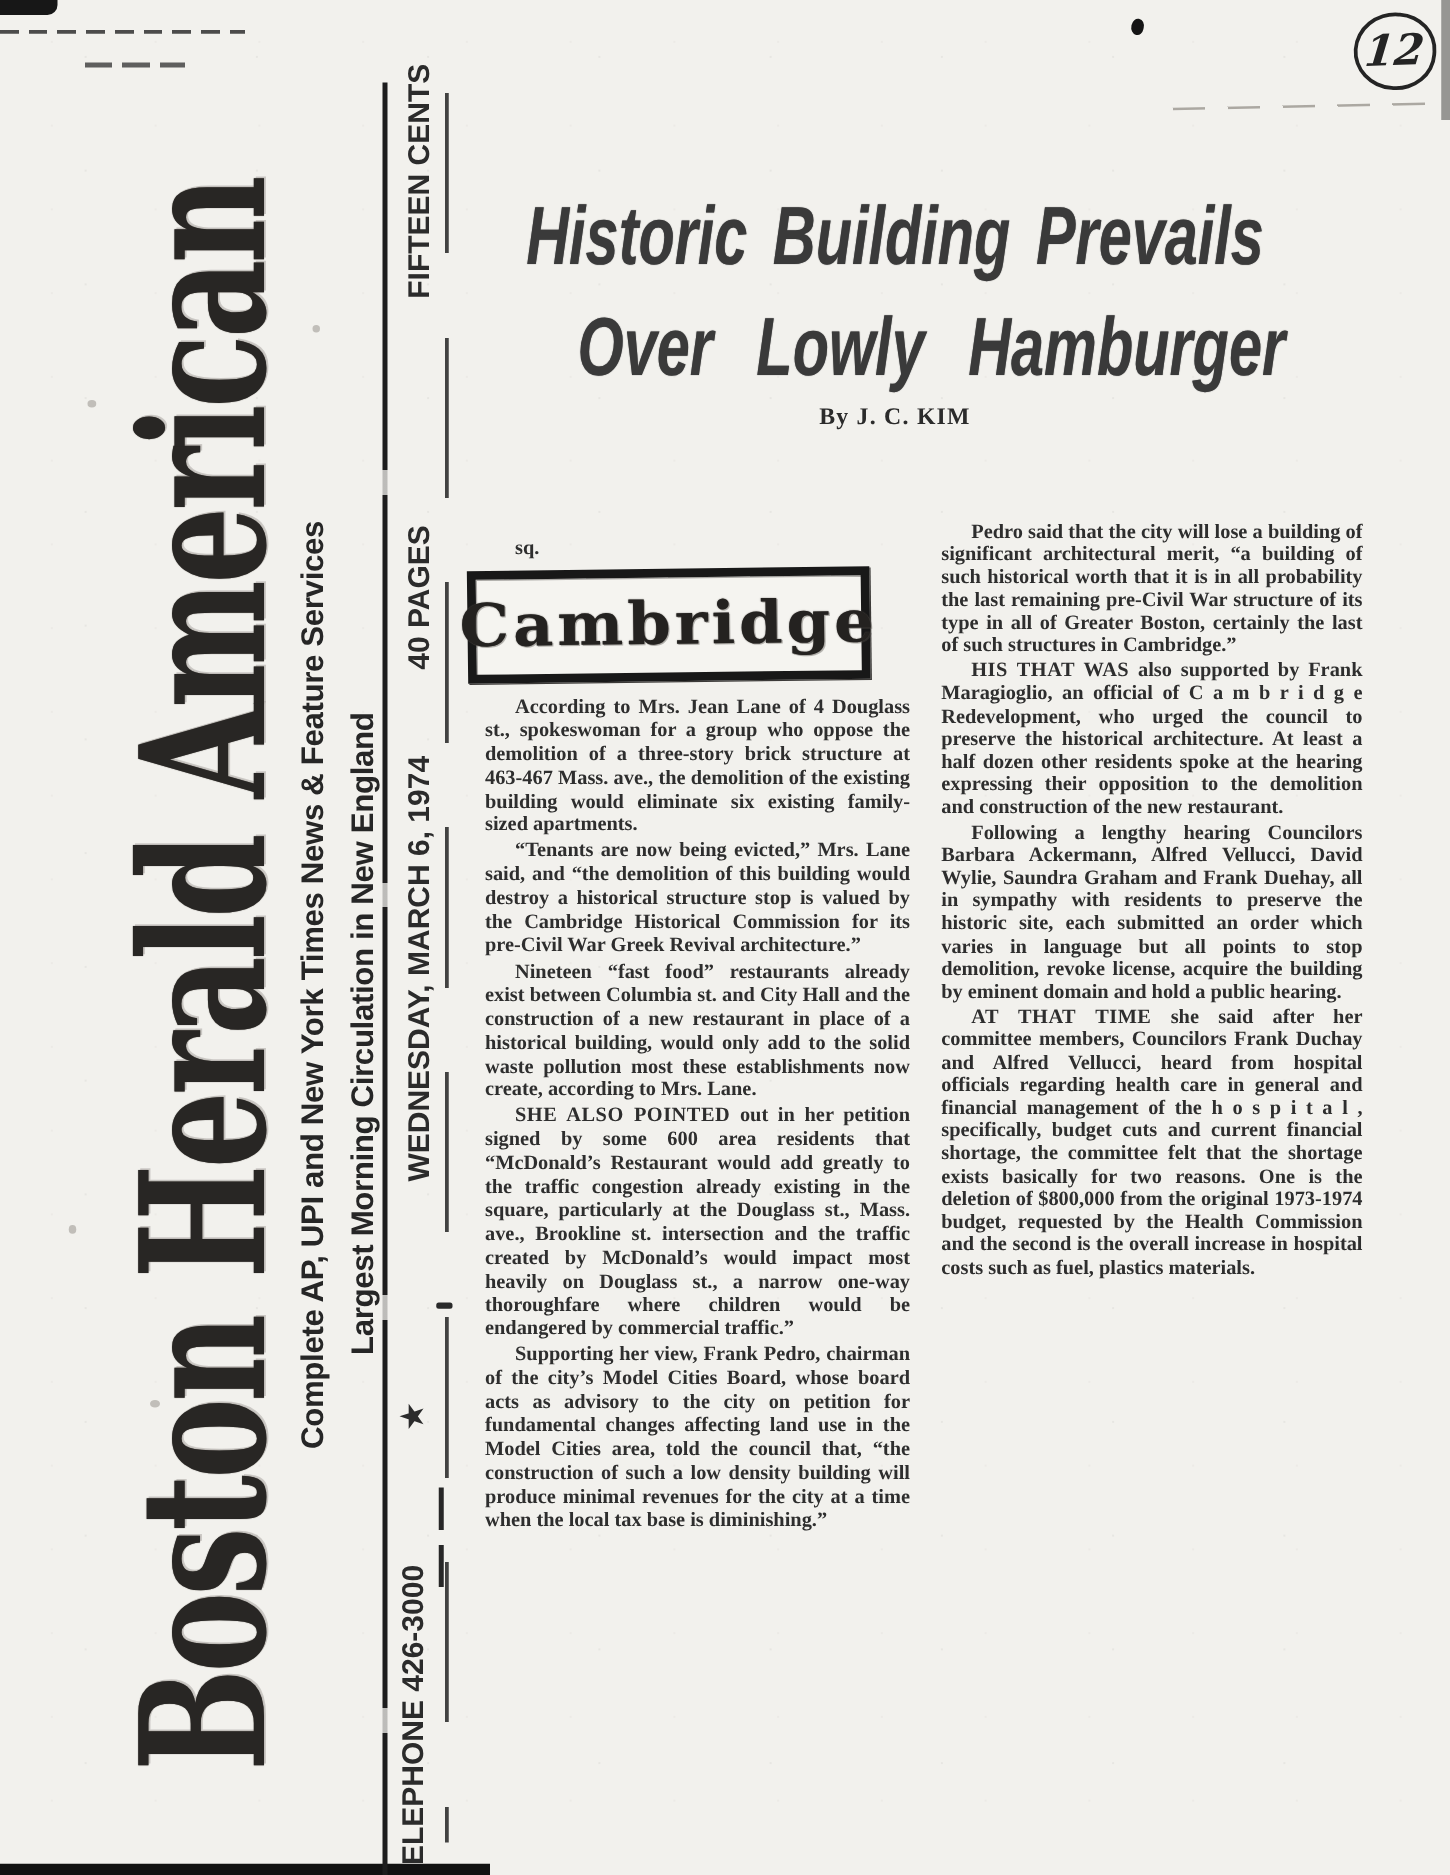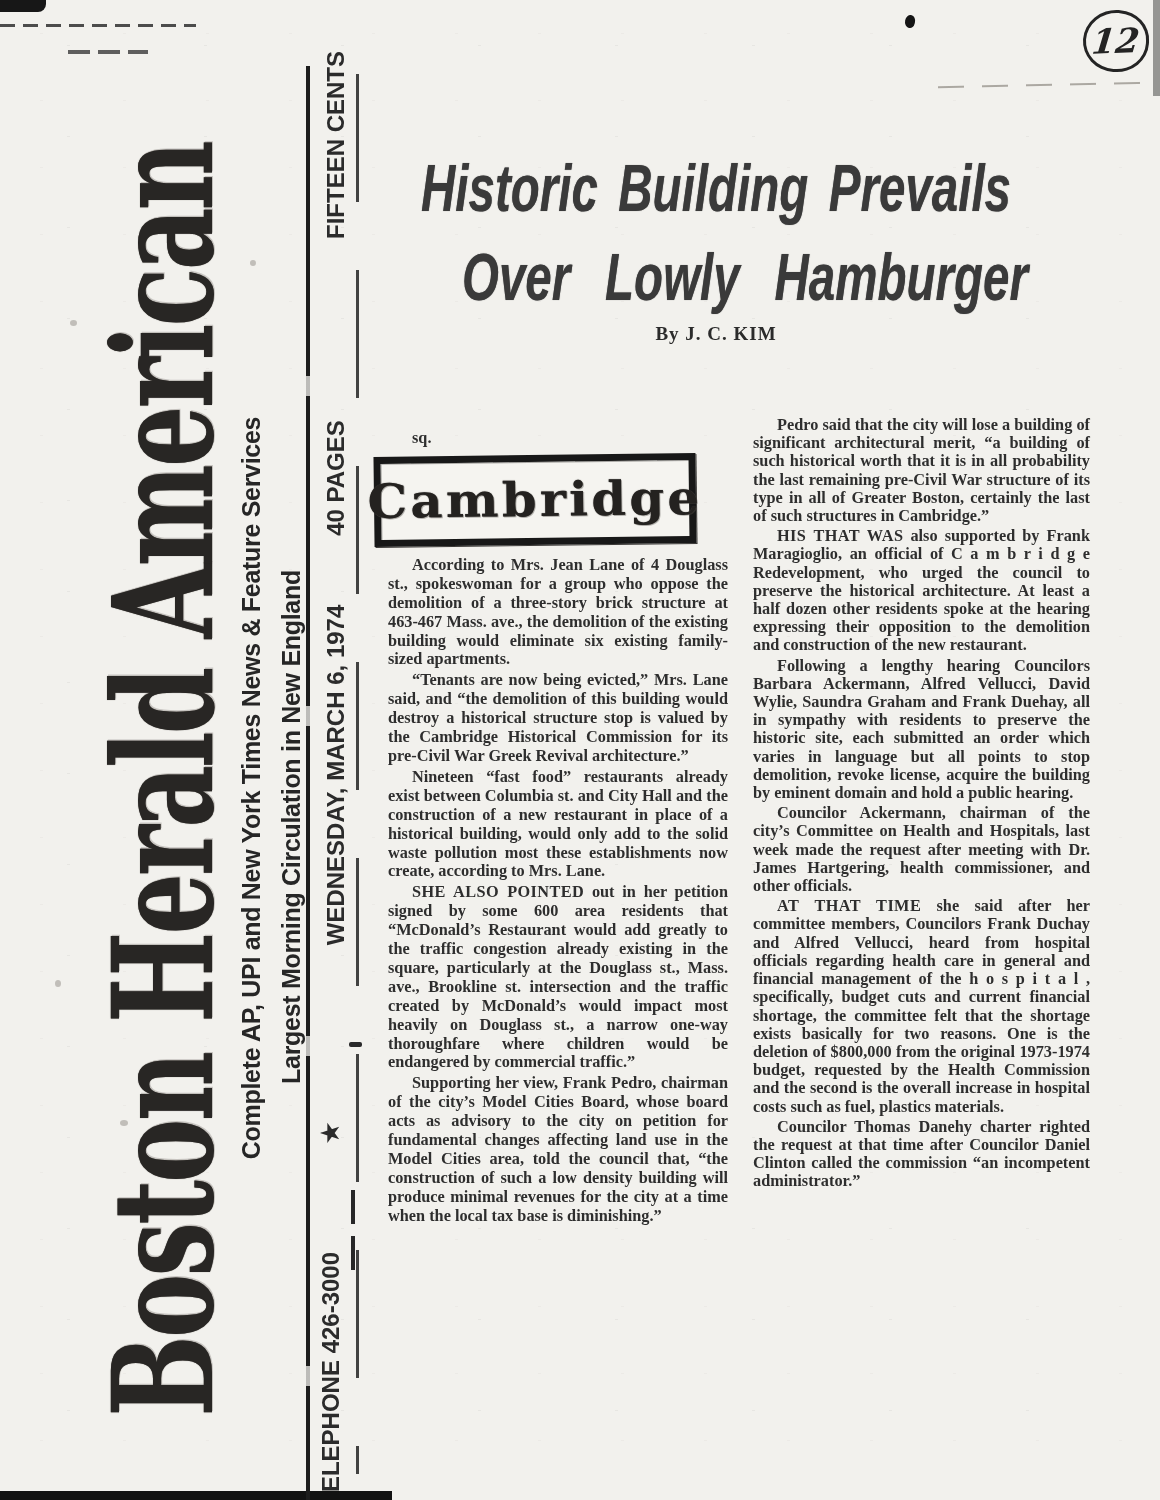--- a/index.html
+++ b/index.html
@@ -155,19 +155,17 @@
         <p><b>SHE ALSO POINTED</b> out in her petition signed by some 600 area residents that “McDonald’s Restaurant would add greatly to the traffic congestion already existing in the square, particularly at the Douglass st., Mass. ave., Brookline st. intersection and the traffic created by McDonald’s would impact most heavily on Douglass st., a narrow one-way thoroughfare where children would be endangered by commercial traffic.”</p>
         <p>Supporting her view, Frank Pedro, chairman of the city’s Model Cities Board, whose board acts as advisory to the city on petition for fundamental changes affecting land use in the Model Cities area, told the council that, “the construction of such a low density building will produce minimal revenues for the city at a time when the local tax base is diminishing.”</p>
       </div>
   </div>
 
   <div class="col col-right">
     <div>
         <p>Pedro said that the city will lose a building of significant architectural merit, “a building of such historical worth that it is in all probability the last remaining pre-Civil War structure of its type in all of Greater Boston, certainly the last of such structures in Cambridge.”</p>
         <p><b>HIS THAT WAS</b> also supported by Frank Maragioglio, an official of C a m b r i d g e Redevelopment, who urged the council to preserve the historical architecture. At least a half dozen other residents spoke at the hearing expressing their opposition to the demolition and construction of the new restaurant.</p>
         <p>Following a lengthy hearing Councilors Barbara Ackermann, Alfred Vellucci, David Wylie, Saundra Graham and Frank Duehay, all in sympathy with residents to preserve the historic site, each submitted an order which varies in language but all points to stop demolition, revoke license, acquire the building by eminent domain and hold a public hearing.</p>
-        <p>Councilor Ackermann, chairman of the city’s Committee on Health and Hospitals, last week made the request after meeting with Dr. James Hartgering, health commissioner, and other officials.</p>
         <p><b>AT THAT TIME</b> she said after her committee members, Councilors Frank Duchay and Alfred Vellucci, heard from hospital officials regarding health care in general and financial management of the h o s p i t a l , specifically, budget cuts and current financial shortage, the committee felt that the shortage exists basically for two reasons. One is the deletion of $800,000 from the original 1973-1974 budget, requested by the Health Commission and the second is the overall increase in hospital costs such as fuel, plastics materials.</p>
-        <p>Councilor Thomas Danehy charter righted the request at that time after Councilor Daniel Clinton called the commission “an incompetent administrator.”</p>
       </div>
   </div>
 
 </div>
 
 </body></html>

